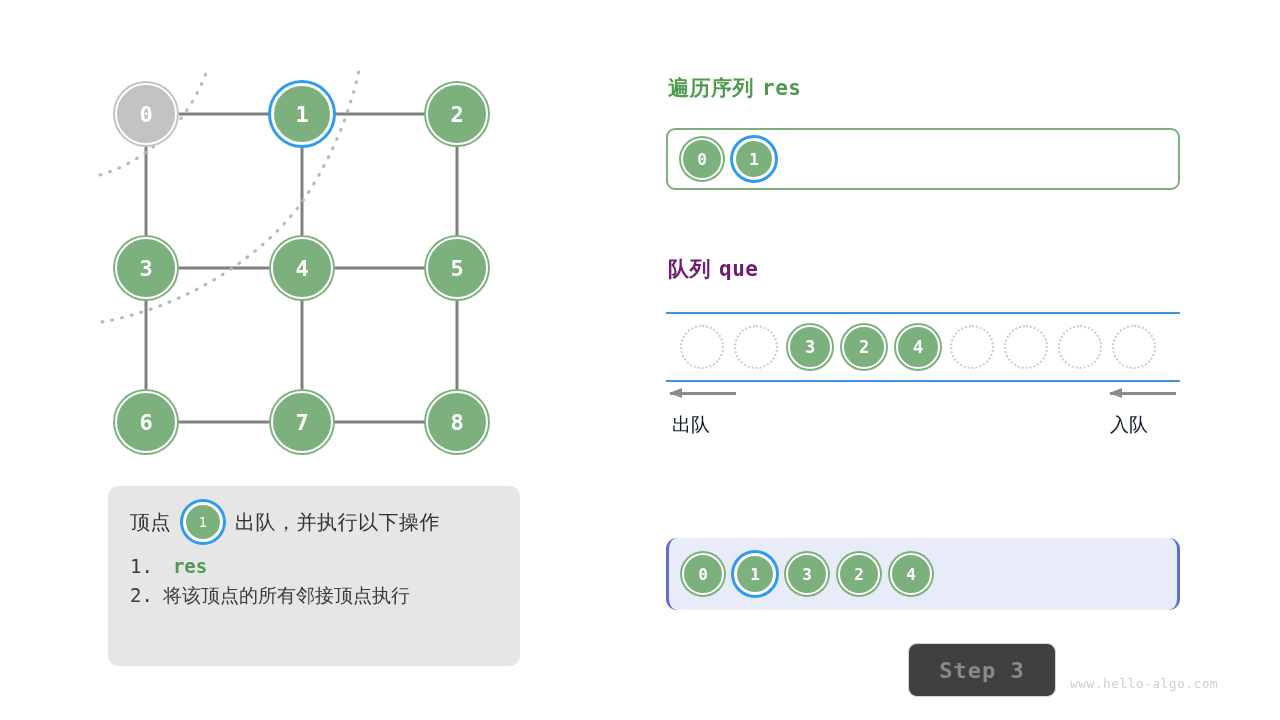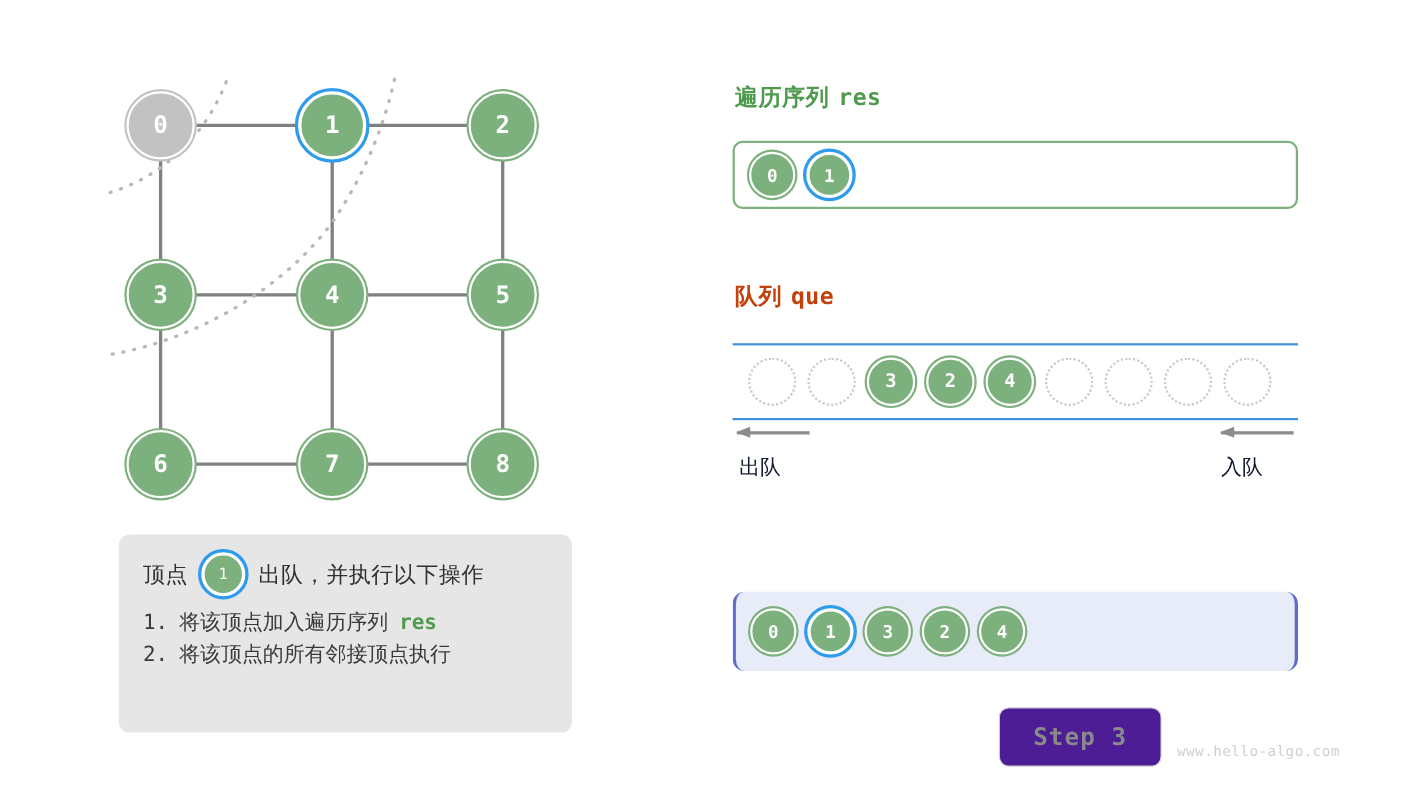--- a/index.html
+++ b/index.html
@@ -109,21 +109,21 @@
     background:#e8ecf8;box-sizing:border-box;
     border-left:3px solid #5c6fd0;border-right:3px solid #5c6fd0;
     border-radius:11px;
     display:flex;align-items:center;padding-left:13px;gap:10px;
   }
   .vnode{position:relative;width:42px;height:42px;font-size:16px;flex:0 0 auto;}
 
   
   #step-badge{
     position:absolute;left:908px;top:643px;width:146px;height:52px;
-    border:1.5px solid #d6d6d6;border-radius:9px;background:#4c1d95;
+    border:1.5px solid #d6d6d6;border-radius:9px;background:#404040;
     display:flex;align-items:center;justify-content:center;
     font-family:"DejaVu Sans Mono","Liberation Mono",monospace;
     font-size:22px;font-weight:bold;color:#8a8a8a;letter-spacing:1px;
   }
   #watermark{
     position:absolute;left:1070px;top:676px;
     font-family:"DejaVu Sans Mono","Liberation Mono",monospace;
     font-size:13px;color:#cfcfcf;letter-spacing:.4px;
   }
   svg{display:block;}
@@ -169,41 +169,40 @@
 
   <div id="info-box">
     <div id="info-head">
       <span>顶点</span>
       <span class="chip">1</span>
       <span>出队，并执行以下操作</span>
     </div>
 
     <div class="info-line">
       <span class="info-num">1.</span>
-      <span class="txt">将该顶点加入遍历序列</span>
       <span class="mono-green" style="margin-left:10px">res</span>
     </div>
 
     <div class="info-line">
       <span class="info-num">2.</span>
       <span class="txt">将该顶点的所有邻接顶点执行</span>
     </div>
   </div>
 
   <div id="right-col">
 
     <div class="sec-title" style="left:2px;top:74px;color:#4f9a4f;">
       <span>遍历序列</span><span class="code">res</span>
     </div>
     <div id="res-box">
         <div class="node rnode green">0</div>
         <div class="node rnode active">1</div>
       </div>
 
-    <div class="sec-title" style="left:2px;top:255px;color:#c2410c;">
+    <div class="sec-title" style="left:2px;top:255px;color:#701a75;">
       <span>队列</span><span class="code">que</span>
     </div>
     <div id="queue-wrap">
       <div class="rail top"></div>
       <div class="rail bot"></div>
       <div id="queue-slots">
           <div class="qslot empty"></div>
           <div class="qslot empty"></div>
           <div class="qslot filled">3</div>
           <div class="qslot filled">2</div>

